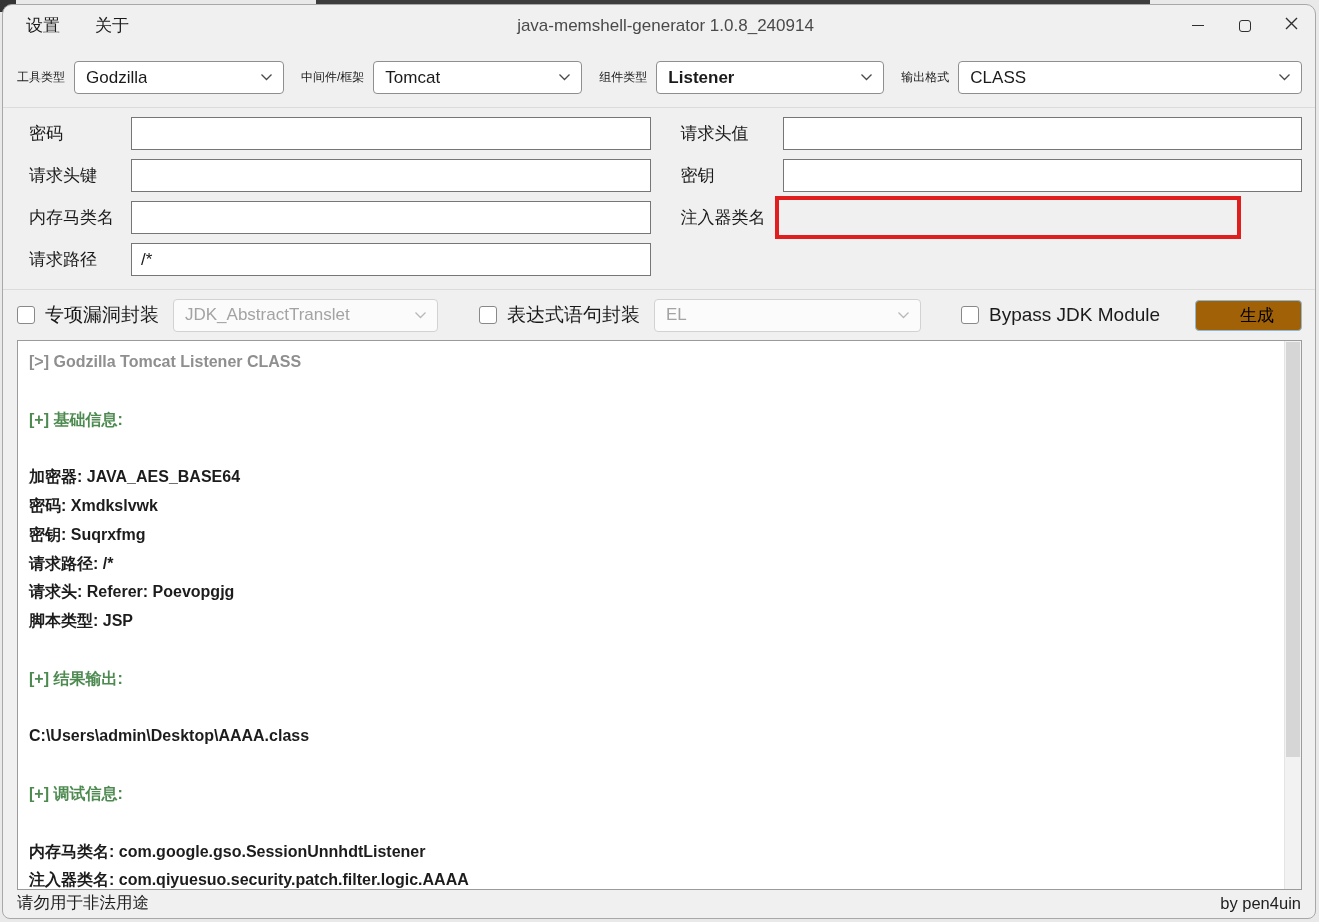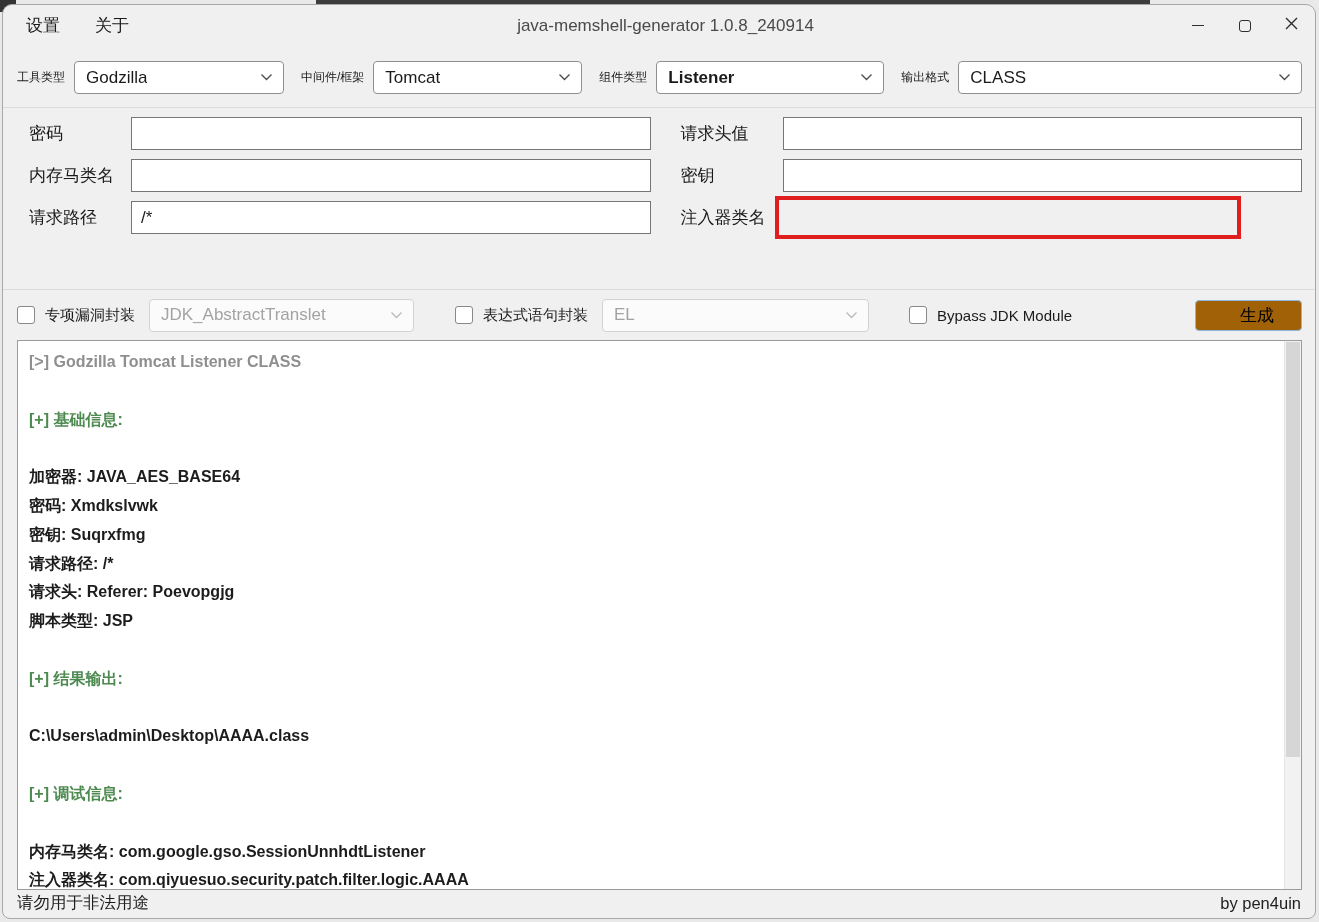--- a/index.html
+++ b/index.html
@@ -56,21 +56,21 @@
   }
   .redbox {
     position:absolute; left:98px; top:-5px; width:466px; height:43px;
     border:4px solid #e01e1e; pointer-events:none; z-index:3;
   }
 
   
   .options-row { display:flex; align-items:center; margin:9px 13px 0 14px; height:32px; }
   .cbgroup { display:flex; align-items:center; }
   .checkbox { width:18px; height:18px; border:1px solid #898989; border-radius:3px; background:#fff; flex-shrink:0; }
-  .cblabel { font-size:15px; margin-left:10px; white-space:nowrap; }
+  .cblabel { font-size:19px; margin-left:10px; white-space:nowrap; }
   .generate-btn {
     margin-left:auto; width:107px; height:31px; background:#a16207;
     border:1px solid #8db8dc; border-radius:4px; font-size:17px;
     display:flex; align-items:center; justify-content:center; font-family:inherit;padding-left:23px;
   }
 
   
   .console {
     flex:1; margin:9px 13px 0 14px; background:#fff; border:1px solid #9b9b9b;
     position:relative; overflow:hidden;
@@ -167,20 +167,24 @@
 
   <div class="separator"></div>
 
   <div class="form-area">
     <div class="fcol">
       <div class="frow">
         <span class="flabel">密码</span>
         <input class="tinput" value="" style="">
       </div>
       <div class="frow">
+        <span class="flabel">请求头键</span>
+        <input class="tinput" value="" style="">
+      </div>
+      <div class="frow">
         <span class="flabel">内存马类名</span>
         <input class="tinput" value="" style="">
       </div>
       <div class="frow">
         <span class="flabel">请求路径</span>
         <input class="tinput" value="/*" style="">
       </div>
     </div>
     <div class="fcol">
       <div class="frow">

